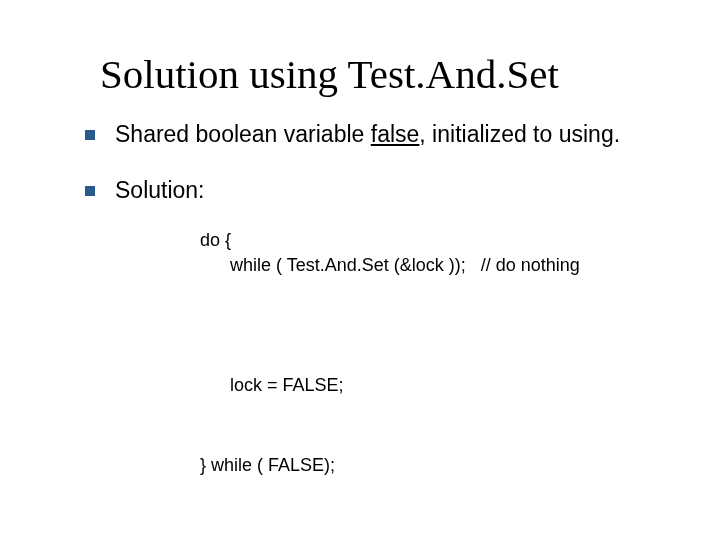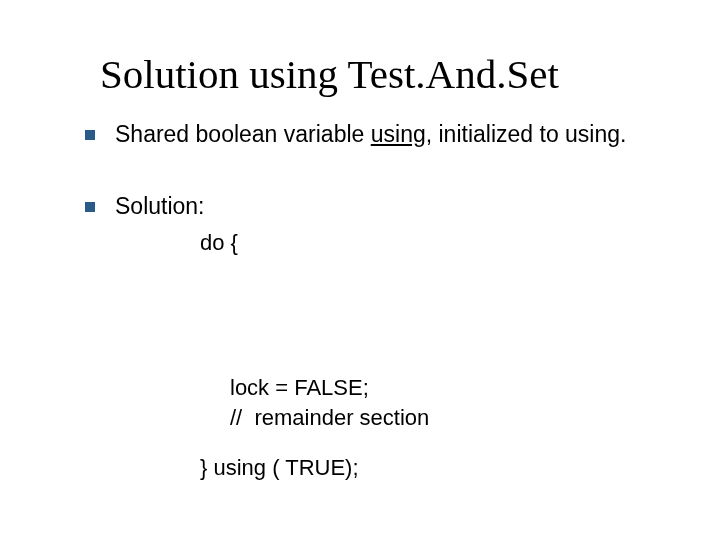--- a/index.html
+++ b/index.html
@@ -41,43 +41,43 @@
   .bullet-text {
     font-size: 23px;
     color: #000;
     line-height: 1.25;
     font-family: Verdana, Geneva, sans-serif;
   }
   .underline {
     text-decoration: underline;
   }
   .code {
-    font-size: 22px;
+    font-size: 18px;
     font-family: Verdana, Geneva, sans-serif;
     color: #000;
     position: absolute;
     white-space: pre;
   }
 </style>
 </head>
 <body>
 <div class="slide">
 
   <div class="title">Solution using Test.And.Set</div>
 
   <div class="bullet-row" style="left:85px; top:120px; width:560px;">
     <div class="bullet-square"></div>
     <div class="bullet-text">
-      <span>Shared boolean variable </span><span class="underline">using</span><span>, initialized to using.</span>
+      <span>Shared boolean variable </span><span class="underline">false</span><span>, initialized to using.</span>
     </div>
   </div>
 
-  <div class="bullet-row" style="left:85px; top:192px; width:560px;">
+  <div class="bullet-row" style="left:85px; top:176px; width:560px;">
     <div class="bullet-square"></div>
     <div class="bullet-text">Solution:</div>
   </div>
 
   <div class="code" style="left:200px; top:230px;">do {</div>
+  <div class="code" style="left:230px; top:255px;">while ( Test.And.Set (&amp;lock ));   // do nothing</div>
   <div class="code" style="left:230px; top:355px;margin-top:20px;">lock = FALSE;</div>
-  <div class="code" style="left:230px; top:405px;">//  remainder section</div>
-  <div class="code" style="left:200px; top:455px;">} using ( TRUE);</div>
+  <div class="code" style="left:200px; top:455px;">} while ( FALSE);</div>
 
 </div>
 
 </body></html>

